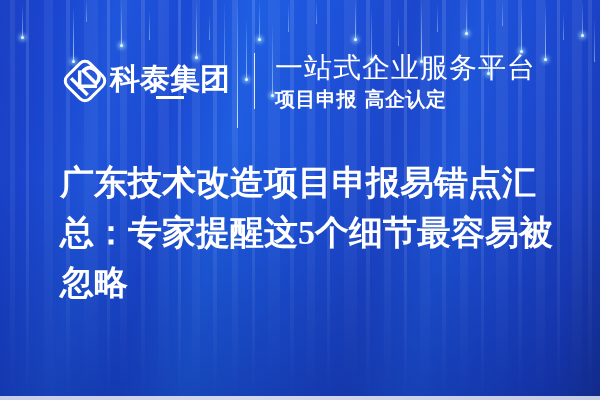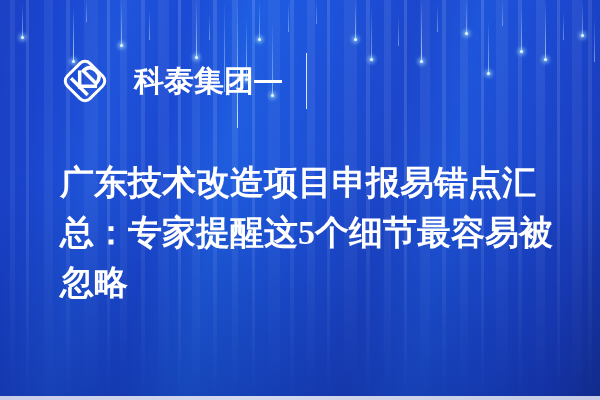--- a/index.html
+++ b/index.html
@@ -91,23 +91,23 @@
     display: flex;
     align-items: center;
     margin-left: 60px;
   }
   .logo-mark {
     width: 50px;
     height: 54px;
     flex: 0 0 auto;
   }
   .logo-words {
-    margin-left: 24px;
-    display: flex;
-    flex-direction: row;
+    margin-left: 0;
+    display: flex;
+    flex-direction: column;
     justify-content: center;
     align-items: center;
   }
   .logo-cn {
     font-family: "DejaVu Sans", "Liberation Sans", sans-serif;
     font-weight: 700;
     font-size: 30px;
     line-height: 32px;
     color: #ffffff;
     letter-spacing: 0px;
@@ -293,20 +293,24 @@
         <span class="logo-cn">科泰集团</span>
         <span class="logo-en">
           <i class="dash"></i>
           <i class="dash"></i>
         </span>
       </span>
     </div>
 
     <div class="divider"></div>
 
+    <div class="tagline">
+      <span class="tagline-main">一站式企业服务平台</span>
+      <span class="tagline-sub">项目申报 高企认定</span>
+    </div>
 
   </div>
 
   <div class="title">广东技术改造项目申报易错点汇总：专家提醒这5个细节最容易被忽略</div>
 
   <div class="bottom-strip"></div>
 
 </div>
 
 </body></html>

